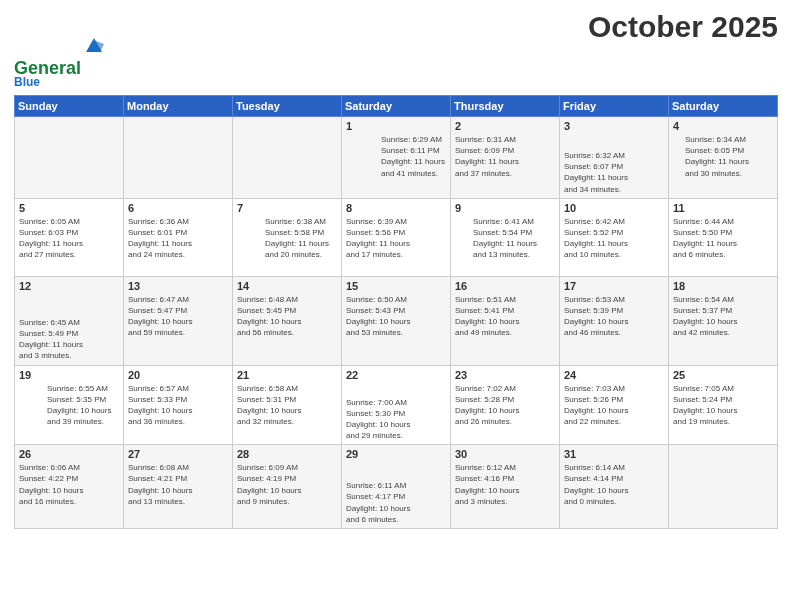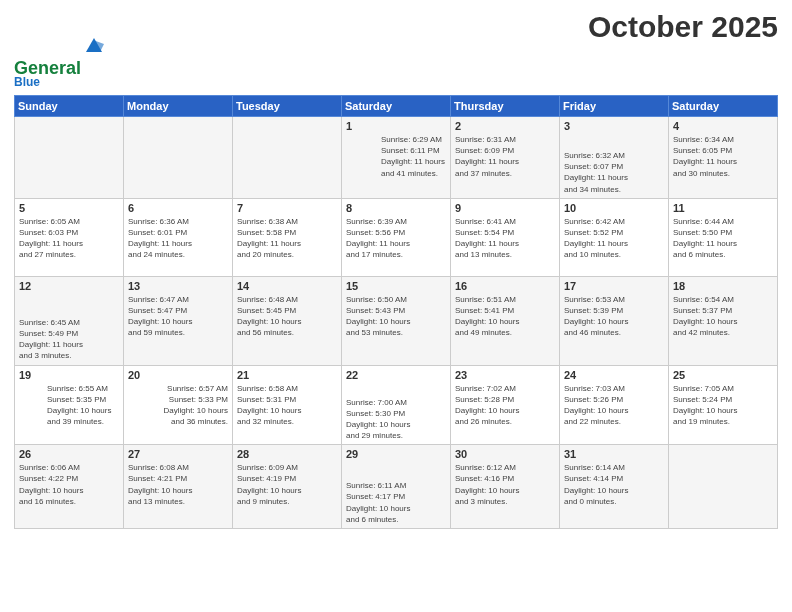--- a/index.html
+++ b/index.html
@@ -137,21 +137,21 @@
           </td>
           <td>
             <span class="day-number">3</span>
             <div class="day-info" style="white-space: pre-line; margin-top: 18px;">Sunrise: 6:32 AM
 Sunset: 6:07 PM
 Daylight: 11 hours
 and 34 minutes.</div>
           </td>
           <td>
             <span class="day-number">4</span>
-            <div class="day-info" style="white-space: pre-line;">Sunrise: 6:34 AM
+            <div class="day-info" style="white-space: pre-line; margin-left: 12px;">Sunrise: 6:34 AM
 Sunset: 6:05 PM
 Daylight: 11 hours
 and 30 minutes.</div>
           </td>
         </tr>
         <tr>
           <td>
             <span class="day-number">5</span>
             <div class="day-info" style="white-space: pre-line;">Sunrise: 6:05 AM
 Sunset: 6:03 PM
@@ -160,35 +160,35 @@
           </td>
           <td>
             <span class="day-number">6</span>
             <div class="day-info" style="white-space: pre-line;">Sunrise: 6:36 AM
 Sunset: 6:01 PM
 Daylight: 11 hours
 and 24 minutes.</div>
           </td>
           <td>
             <span class="day-number">7</span>
-            <div class="day-info" style="white-space: pre-line;">Sunrise: 6:38 AM
+            <div class="day-info" style="white-space: pre-line; margin-left: 28px;">Sunrise: 6:38 AM
 Sunset: 5:58 PM
 Daylight: 11 hours
 and 20 minutes.</div>
           </td>
           <td>
             <span class="day-number">8</span>
             <div class="day-info" style="white-space: pre-line;">Sunrise: 6:39 AM
 Sunset: 5:56 PM
 Daylight: 11 hours
 and 17 minutes.</div>
           </td>
           <td>
             <span class="day-number">9</span>
-            <div class="day-info" style="white-space: pre-line;">Sunrise: 6:41 AM
+            <div class="day-info" style="white-space: pre-line; margin-left: 18px;">Sunrise: 6:41 AM
 Sunset: 5:54 PM
 Daylight: 11 hours
 and 13 minutes.</div>
           </td>
           <td>
             <span class="day-number">10</span>
             <div class="day-info" style="white-space: pre-line;">Sunrise: 6:42 AM
 Sunset: 5:52 PM
 Daylight: 11 hours
 and 10 minutes.</div>
@@ -255,21 +255,21 @@
         <tr>
           <td>
             <span class="day-number">19</span>
             <div class="day-info" style="white-space: pre-line; margin-left: 28px;">Sunrise: 6:55 AM
 Sunset: 5:35 PM
 Daylight: 10 hours
 and 39 minutes.</div>
           </td>
           <td>
             <span class="day-number">20</span>
-            <div class="day-info" style="white-space: pre-line; text-align: right;">Sunrise: 6:57 AM
+            <div class="day-info" style="white-space: pre-line;">Sunrise: 6:57 AM
 Sunset: 5:33 PM
 Daylight: 10 hours
 and 36 minutes.</div>
           </td>
           <td>
             <span class="day-number">21</span>
             <div class="day-info" style="white-space: pre-line;">Sunrise: 6:58 AM
 Sunset: 5:31 PM
 Daylight: 10 hours
 and 32 minutes.</div>

